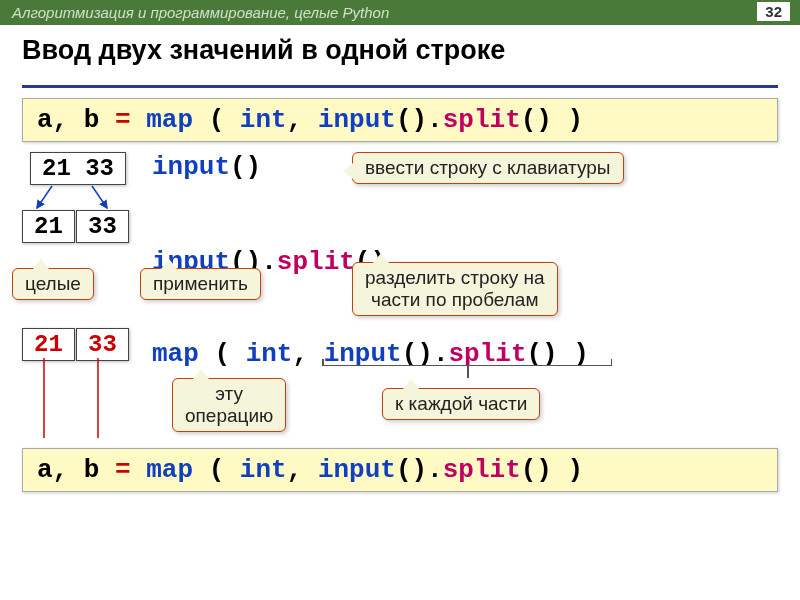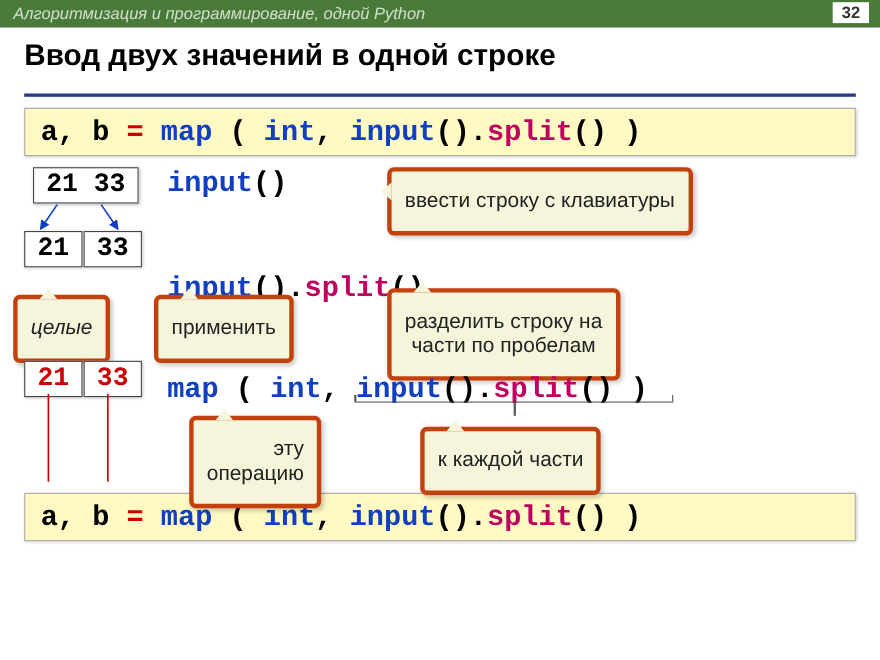--- a/index.html
+++ b/index.html
@@ -65,23 +65,23 @@
     position: absolute;
     font-family: "Courier New", monospace;
     font-size: 26px;
     font-weight: bold;
   }
   .kw { color: #1040c0; }
   .fn { color: #c00060; }
   .callout {
     position: absolute;
     background: #f5f5dc;
-    border: 4px solid #c2410c;
+    border: 1px solid #c2410c;
     border-radius: 6px;
-    padding: 16px 12px;
+    padding: 4px 12px;
     font-size: 19px;
     color: #222;
     box-shadow: 2px 2px 4px rgba(0,0,0,0.2);
     text-align: center;
     line-height: 1.15;
   }
   .callout::before {
     content: "";
     position: absolute;
     width: 0; height: 0;
@@ -110,21 +110,21 @@
   .bracket::before { left: 0; }
   .bracket::after { right: 0; }
   .bracket-stem {
     position: absolute; width: 1.5px; background: #555;
   }
 </style>
 </head>
 <body>
 
 <div class="top-bar">
-  <span>Алгоритмизация и программирование, одной Python</span>
+  <span>Алгоритмизация и программирование, целые Python</span>
   <span class="page-num">32</span>
 </div>
 
 <div class="content">
 
   <div class="title">Ввод двух значений в одной строке</div>
 
   <div class="code-box">
     <span>a, b</span><span class="eq"> = </span><span class="kw">map</span><span> ( </span><span class="kw">int</span><span>, </span><span class="kw">input</span><span>().</span><span class="fn">split</span><span>() )</span>
   </div>
@@ -148,42 +148,42 @@
 
   <div style="position:relative; height:58px;">
     <div class="num-box" style="position:absolute; left:0; top:0;"><span>21</span></div>
     <div class="num-box" style="position:absolute; left:54px; top:0;"><span>33</span></div>
     <div class="row-code" style="left:130px; top:0;margin-top:37px;">
       <span class="kw">input</span><span>().</span><span class="fn">split</span><span>()</span>
     </div>
   </div>
 
   <div style="position:relative; height:60px;">
-    <div class="callout point-up" style="left:-10px; top:0;font-style:italic;"><span>целые</span></div>
+    <div class="callout point-up" style="left:-10px; top:0;"><span>целые</span></div>
     <div class="callout point-up" style="left:118px; top:0;"><span>применить</span></div>
     <div class="callout point-up" style="left:330px; top:-6px; white-space:pre-line;"><span>разделить строку на
 части по пробелам</span></div>
   </div>
 
   <div style="position:relative; height:50px;">
     <div class="num-box red" style="position:absolute; left:0; top:0;"><span>21</span></div>
     <div class="num-box red" style="position:absolute; left:54px; top:0;"><span>33</span></div>
     <div class="row-code" style="left:130px; top:11px;">
       <span class="kw">map</span><span> ( </span><span class="kw">int</span><span>, </span><span class="kw">input</span><span>().</span><span class="fn">split</span><span>() )</span>
     </div>
     <div class="bracket" style="left:300px; top:32px; width:290px;"></div>
     <div class="bracket-stem" style="left:445px; top:38px; height:12px;"></div>
     <svg class="arrows" width="120" height="120" style="top:30px; left:0;">
       <line x1="22" y1="0" x2="22" y2="80" stroke="#c00" stroke-width="1.5"></line>
       <line x1="76" y1="0" x2="76" y2="80" stroke="#c00" stroke-width="1.5"></line>
     </svg>
   </div>
 
   <div style="position:relative; height:70px;">
-    <div class="callout point-up" style="left:150px; top:0; white-space:pre-line;text-align:right;"><span>эту
+    <div class="callout point-up" style="left:150px; top:0; white-space:pre-line;"><span>эту
 операцию</span></div>
     <div class="callout point-up" style="left:360px; top:10px;"><span>к каждой части</span></div>
   </div>
 
   <div class="code-box">
     <span>a, b</span><span class="eq"> = </span><span class="kw">map</span><span> ( </span><span class="kw">int</span><span>, </span><span class="kw">input</span><span>().</span><span class="fn">split</span><span>() )</span>
   </div>
 
 </div>
 

